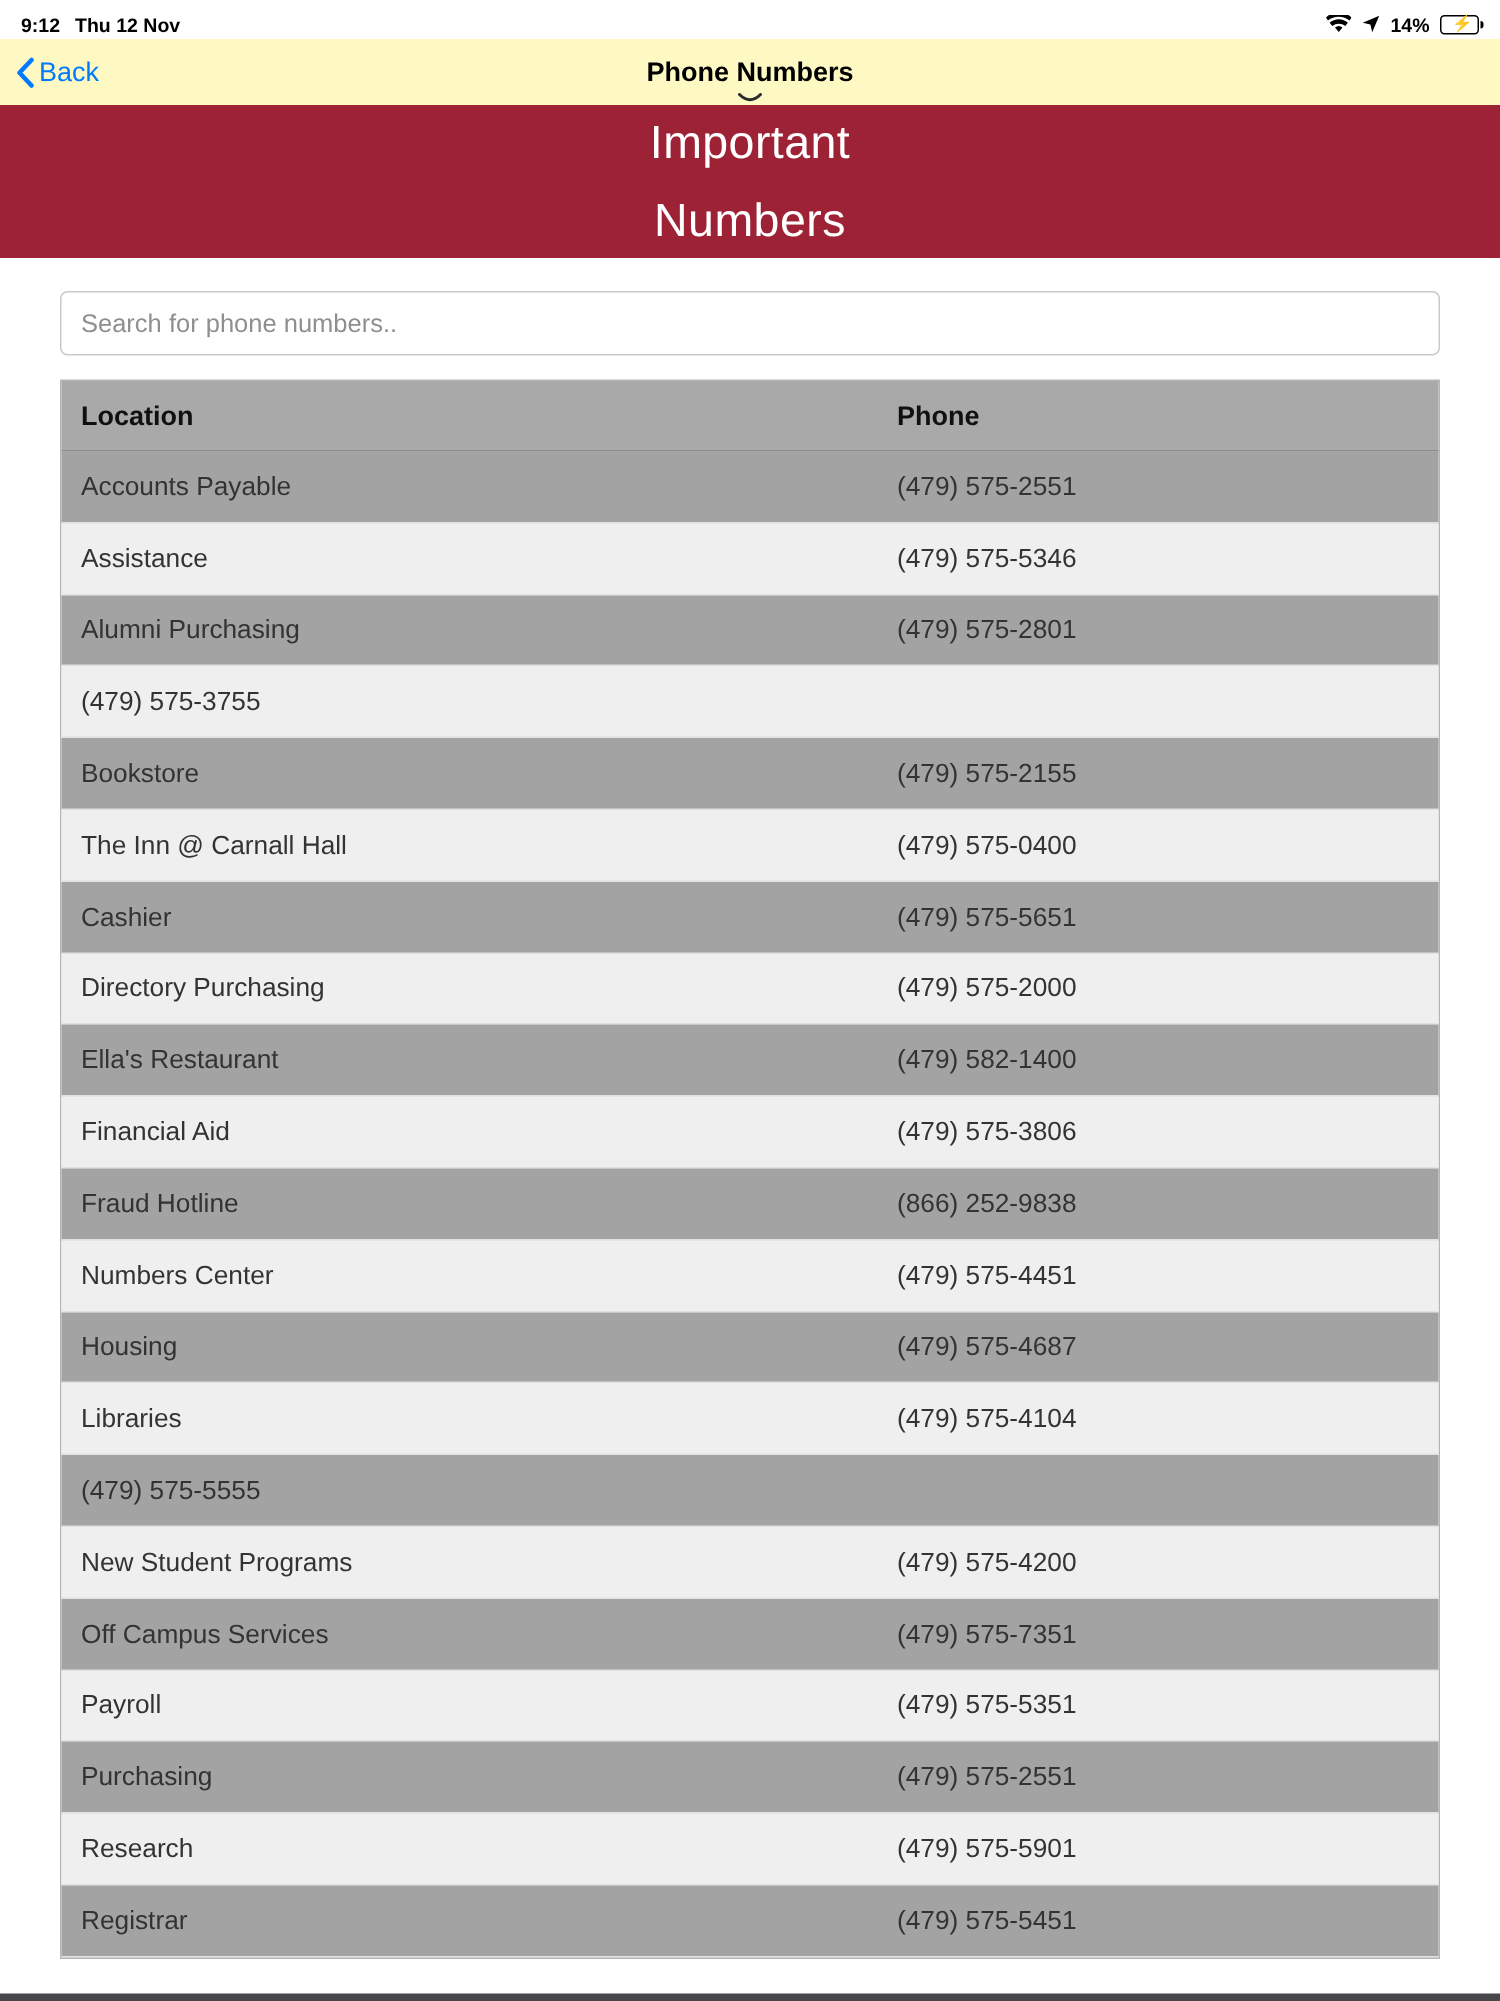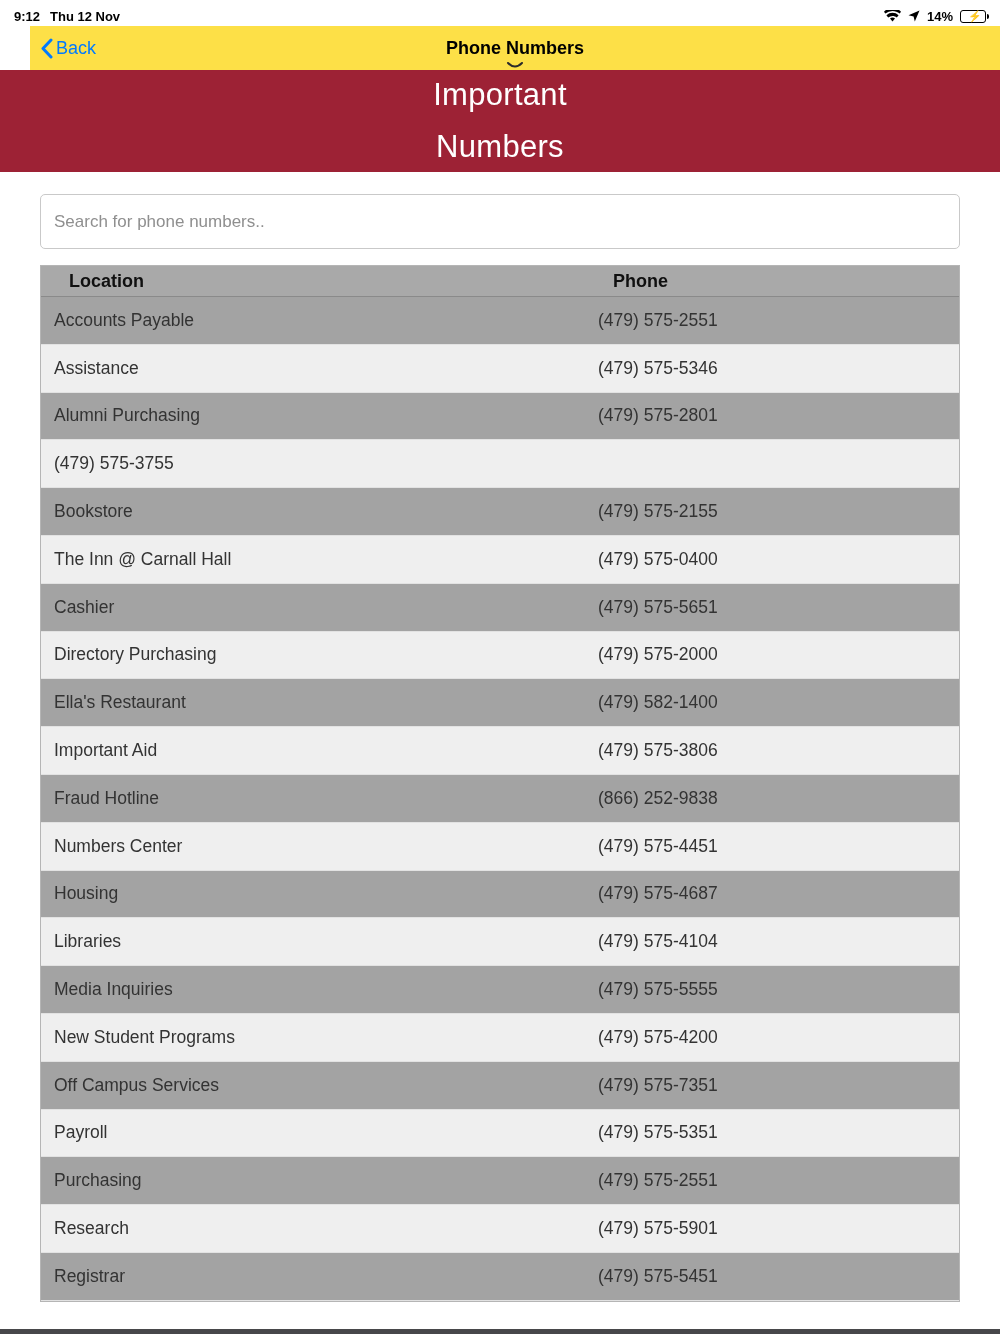--- a/index.html
+++ b/index.html
@@ -31,60 +31,58 @@
   }
   .batt-fill { width: 30%; height: 100%; background: #35c759; border-radius: 1px; }
   .batt-bolt {
     position: absolute; left: 7px; top: -1px; font-size: 11px; line-height: 13px; color: #000;
   }
 
   
   .nav-bar {
     height: 44px; position: relative;
     display: flex; align-items: center; justify-content: center;
-    background: #fde047;
-    margin-left: 30px;
+    background: #fef9c3;
   }
   .back-btn {
     position: absolute; left: 10px; top: 0; height: 44px;
     display: flex; align-items: center; gap: 3px;
     color: #007aff; font-size: 18px; cursor: pointer;
   }
   .nav-title-wrap { position: relative; text-align: center; }
   .nav-title { font-size: 18px; font-weight: 700; color: #000; }
   .title-caret { position: absolute; left: 50%; transform: translateX(-50%); bottom: -11px; }
 
   
   .banner {
     height: 102px; background: #9d2235; color: #ffffff;
     display: flex; flex-direction: column; align-items: center; justify-content: center;
   }
   .banner-line { font-size: 31px; font-weight: 400; line-height: 52px; letter-spacing: .3px; }
 
   
   .search-wrap { padding: 22px 40px 16px 40px; }
   .search-input {
-    width: 100%; height: 55px;
+    width: 100%; height: 43px;
     border: 1px solid #c9c9c9; border-radius: 5px;
     font-size: 17px; padding: 0 13px; color: #333;
     font-family: "Liberation Sans", sans-serif;
     outline: none;
   }
   .search-input::placeholder { color: #8f8f8f; }
 
   
   .table {
     margin: 0 40px;
     border: 1px solid #b5b5b5;
   }
   .header-row {
     display: grid; grid-template-columns: 544px 1fr;
-    background: #a9a9a9; height: 31px; align-items: center;
+    background: #a9a9a9; height: 47px; align-items: center;
     border-bottom: 1px solid #8a8a8a;
-    padding-left: 15px;
   }
   .header-cell {
     font-size: 18px; font-weight: 700; color: #101010; padding-left: 13px;
   }
   .row {
     display: grid; grid-template-columns: 544px 1fr;
     height: 47.8px; align-items: center;
     background: #a3a3a3;
     border-bottom: 1px solid #e2e2e2;
   }
@@ -199,21 +197,21 @@
     <div class="cell">Directory Purchasing</div>
     <div class="cell">(479) 575-2000</div>
   </div>
 
   <div class="row">
     <div class="cell">Ella's Restaurant</div>
     <div class="cell">(479) 582-1400</div>
   </div>
 
   <div class="row">
-    <div class="cell">Important Aid</div>
+    <div class="cell">Financial Aid</div>
     <div class="cell">(479) 575-3806</div>
   </div>
 
   <div class="row">
     <div class="cell">Fraud Hotline</div>
     <div class="cell">(866) 252-9838</div>
   </div>
 
   <div class="row">
     <div class="cell">Numbers Center</div>
@@ -224,21 +222,20 @@
     <div class="cell">Housing</div>
     <div class="cell">(479) 575-4687</div>
   </div>
 
   <div class="row">
     <div class="cell">Libraries</div>
     <div class="cell">(479) 575-4104</div>
   </div>
 
   <div class="row">
-    <div class="cell">Media Inquiries</div>
     <div class="cell">(479) 575-5555</div>
   </div>
 
   <div class="row">
     <div class="cell">New Student Programs</div>
     <div class="cell">(479) 575-4200</div>
   </div>
 
   <div class="row">
     <div class="cell">Off Campus Services</div>

